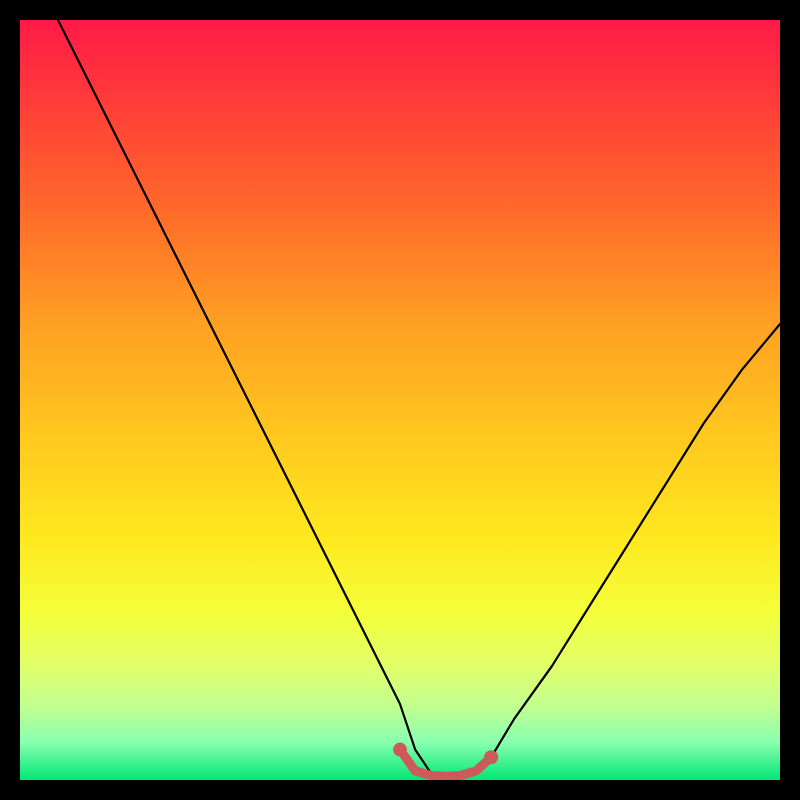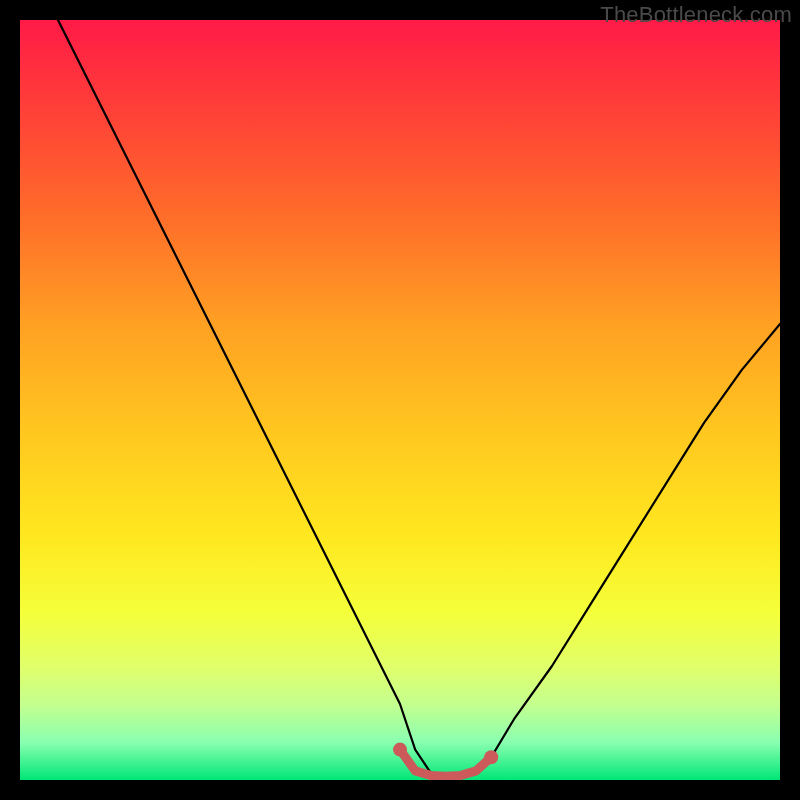--- a/index.html
+++ b/index.html
@@ -61,14 +61,13 @@
   <div class="plot">
     <svg class="curve" viewBox="0 0 760 760" preserveAspectRatio="none">
       <path id="mainPath" fill="none" stroke="#000000" stroke-width="2.2" stroke-linecap="round" stroke-linejoin="round" d="M38.0 0.0 L76.0 76.0 L114.0 152.0 L152.0 228.0 L190.0 304.0 L228.0 380.0 L266.0 456.0 L304.0 532.0 L342.0 608.0 L380.0 684.0 L395.2 729.6 L410.4 752.4 L425.6 756.2 L440.8 756.2 L456.0 752.4 L471.2 737.2 L494.0 699.2 L532.0 646.0 L570.0 585.2 L608.0 524.4 L646.0 463.6 L684.0 402.8 L722.0 349.6 L760.0 304.0"></path>
       <path id="valleyPath" fill="none" stroke="#cc5a5a" stroke-width="9" stroke-linecap="round" stroke-linejoin="round" d="M380.0 729.6 L395.2 750.9 L410.4 755.4 L425.6 756.2 L440.8 755.4 L456.0 750.9 L471.2 737.2"></path>
       <g id="valleyDots">
           <circle cx="380.0" cy="729.6" r="7" fill="#cc5a5a"></circle>
           <circle cx="471.2" cy="737.2" r="7" fill="#cc5a5a"></circle>
         </g>
     </svg>
   </div>
-  <div class="watermark">TheBottleneck.com</div>
 </div>
 
 </body></html>

